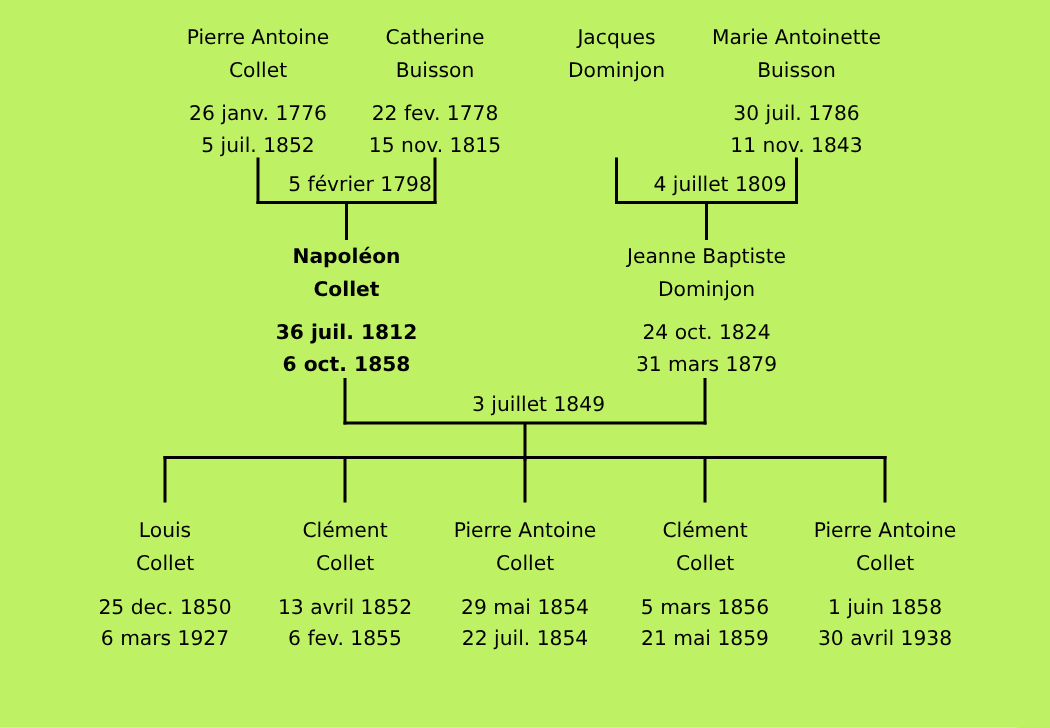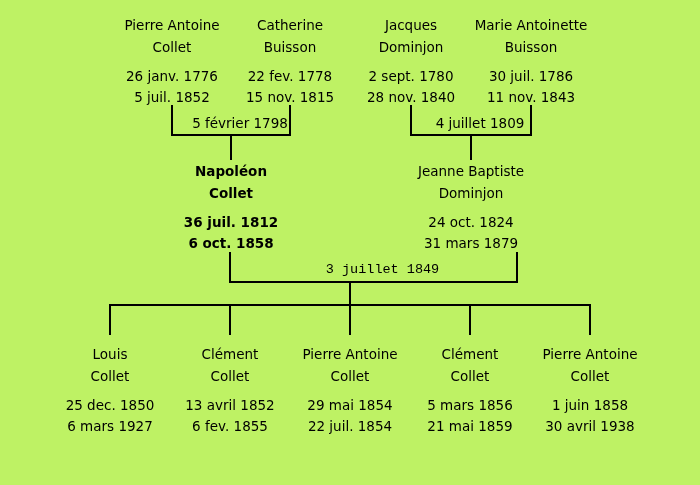--- a/index.html
+++ b/index.html
@@ -50,21 +50,21 @@
     position: absolute;
     left: 0; right: 0; bottom: 3px;
     text-align: center;
     font-size: 13.5px;
     line-height: 16px;
     white-space: nowrap;
     padding-left: 18px;
   }
   .m1 { left: 171px; top: 105px; width: 120px; height: 31px; }
   .m2 { left: 410px; top: 105px; width: 122px; height: 31px; }
-  .m3 { left: 229px; top: 252px; width: 289px; height: 31px; font-family: Liberation Mono, monospace; }
+  .m3 { left: 229px; top: 252px; width: 242px; height: 31px; }
 
   .vline { position: absolute; width: 2px; background: #000; }
   .hline { position: absolute; height: 2px; background: #000; }
 
   .d1 { left: 230px; top: 135px; height: 25px; }   
   .d2 { left: 470px; top: 135px; height: 25px; }   
   .d3 { left: 349px; top: 282px; height: 25px; }   
 
   .sib { left: 109px; top: 304px; width: 482px; }  
   .c0 { left: 109px; top: 304px; height: 31px; }
@@ -98,24 +98,20 @@
       <div>22 fev. 1778</div>
       <div>15 nov. 1815</div>
     </div>
   </div>
 
   <div class="person p-g1-2">
     <div class="name">
       <div>Jacques</div>
       <div>Dominjon</div>
     </div>
-    <div class="dates">
-      <div>2 sept. 1780</div>
-      <div>28 nov. 1840</div>
-    </div>
   </div>
 
   <div class="person p-g1-3">
     <div class="name">
       <div>Marie Antoinette</div>
       <div>Buisson</div>
     </div>
     <div class="dates">
       <div>30 juil. 1786</div>
       <div>11 nov. 1843</div>

